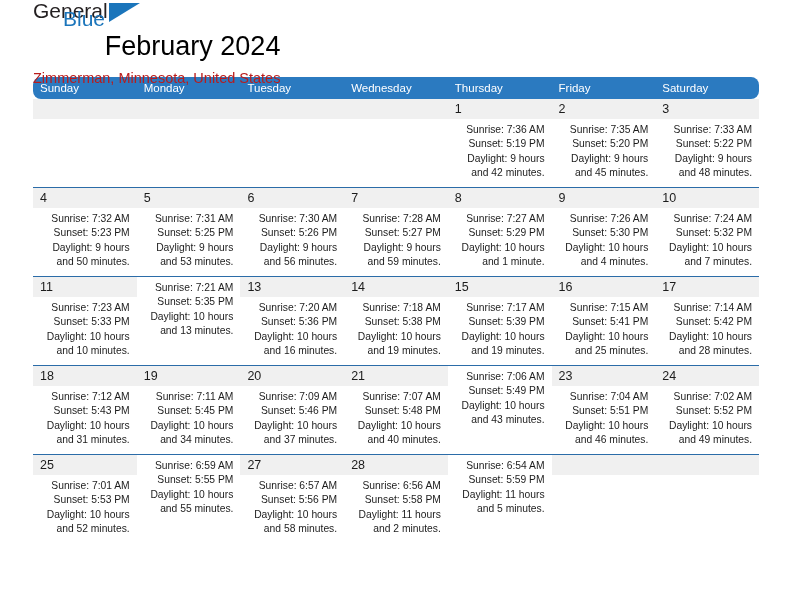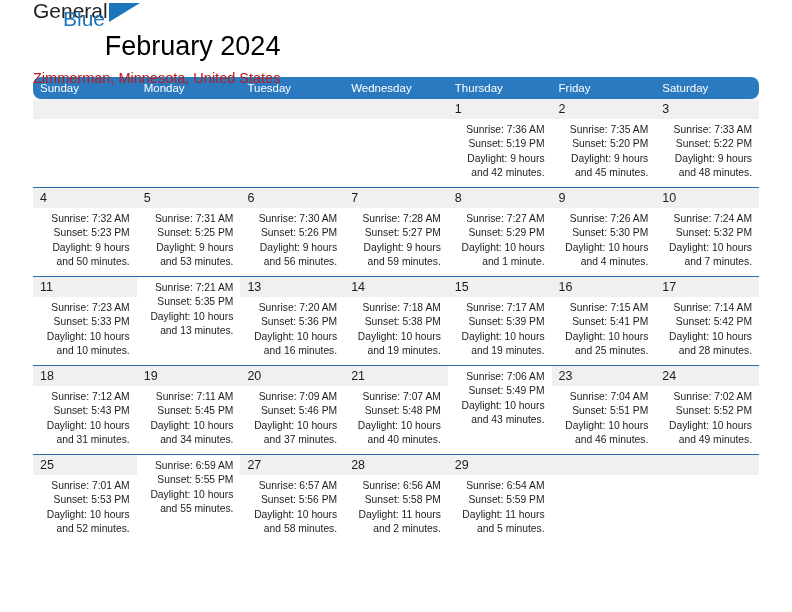--- a/index.html
+++ b/index.html
@@ -426,21 +426,20 @@
           <div class="cell">
             <div class="daynum">28</div>
             <div class="info">
               <div>Sunrise: 6:56 AM</div>
               <div>Sunset: 5:58 PM</div>
               <div>Daylight: 11 hours</div>
               <div>and 2 minutes.</div>
             </div>
           </div>
           <div class="cell">
-            <div class="daynum">29</div>
             <div class="info">
               <div>Sunrise: 6:54 AM</div>
               <div>Sunset: 5:59 PM</div>
               <div>Daylight: 11 hours</div>
               <div>and 5 minutes.</div>
             </div>
           </div>
           <div class="cell">
             <div class="daynum"></div>
             <div class="info"></div>

